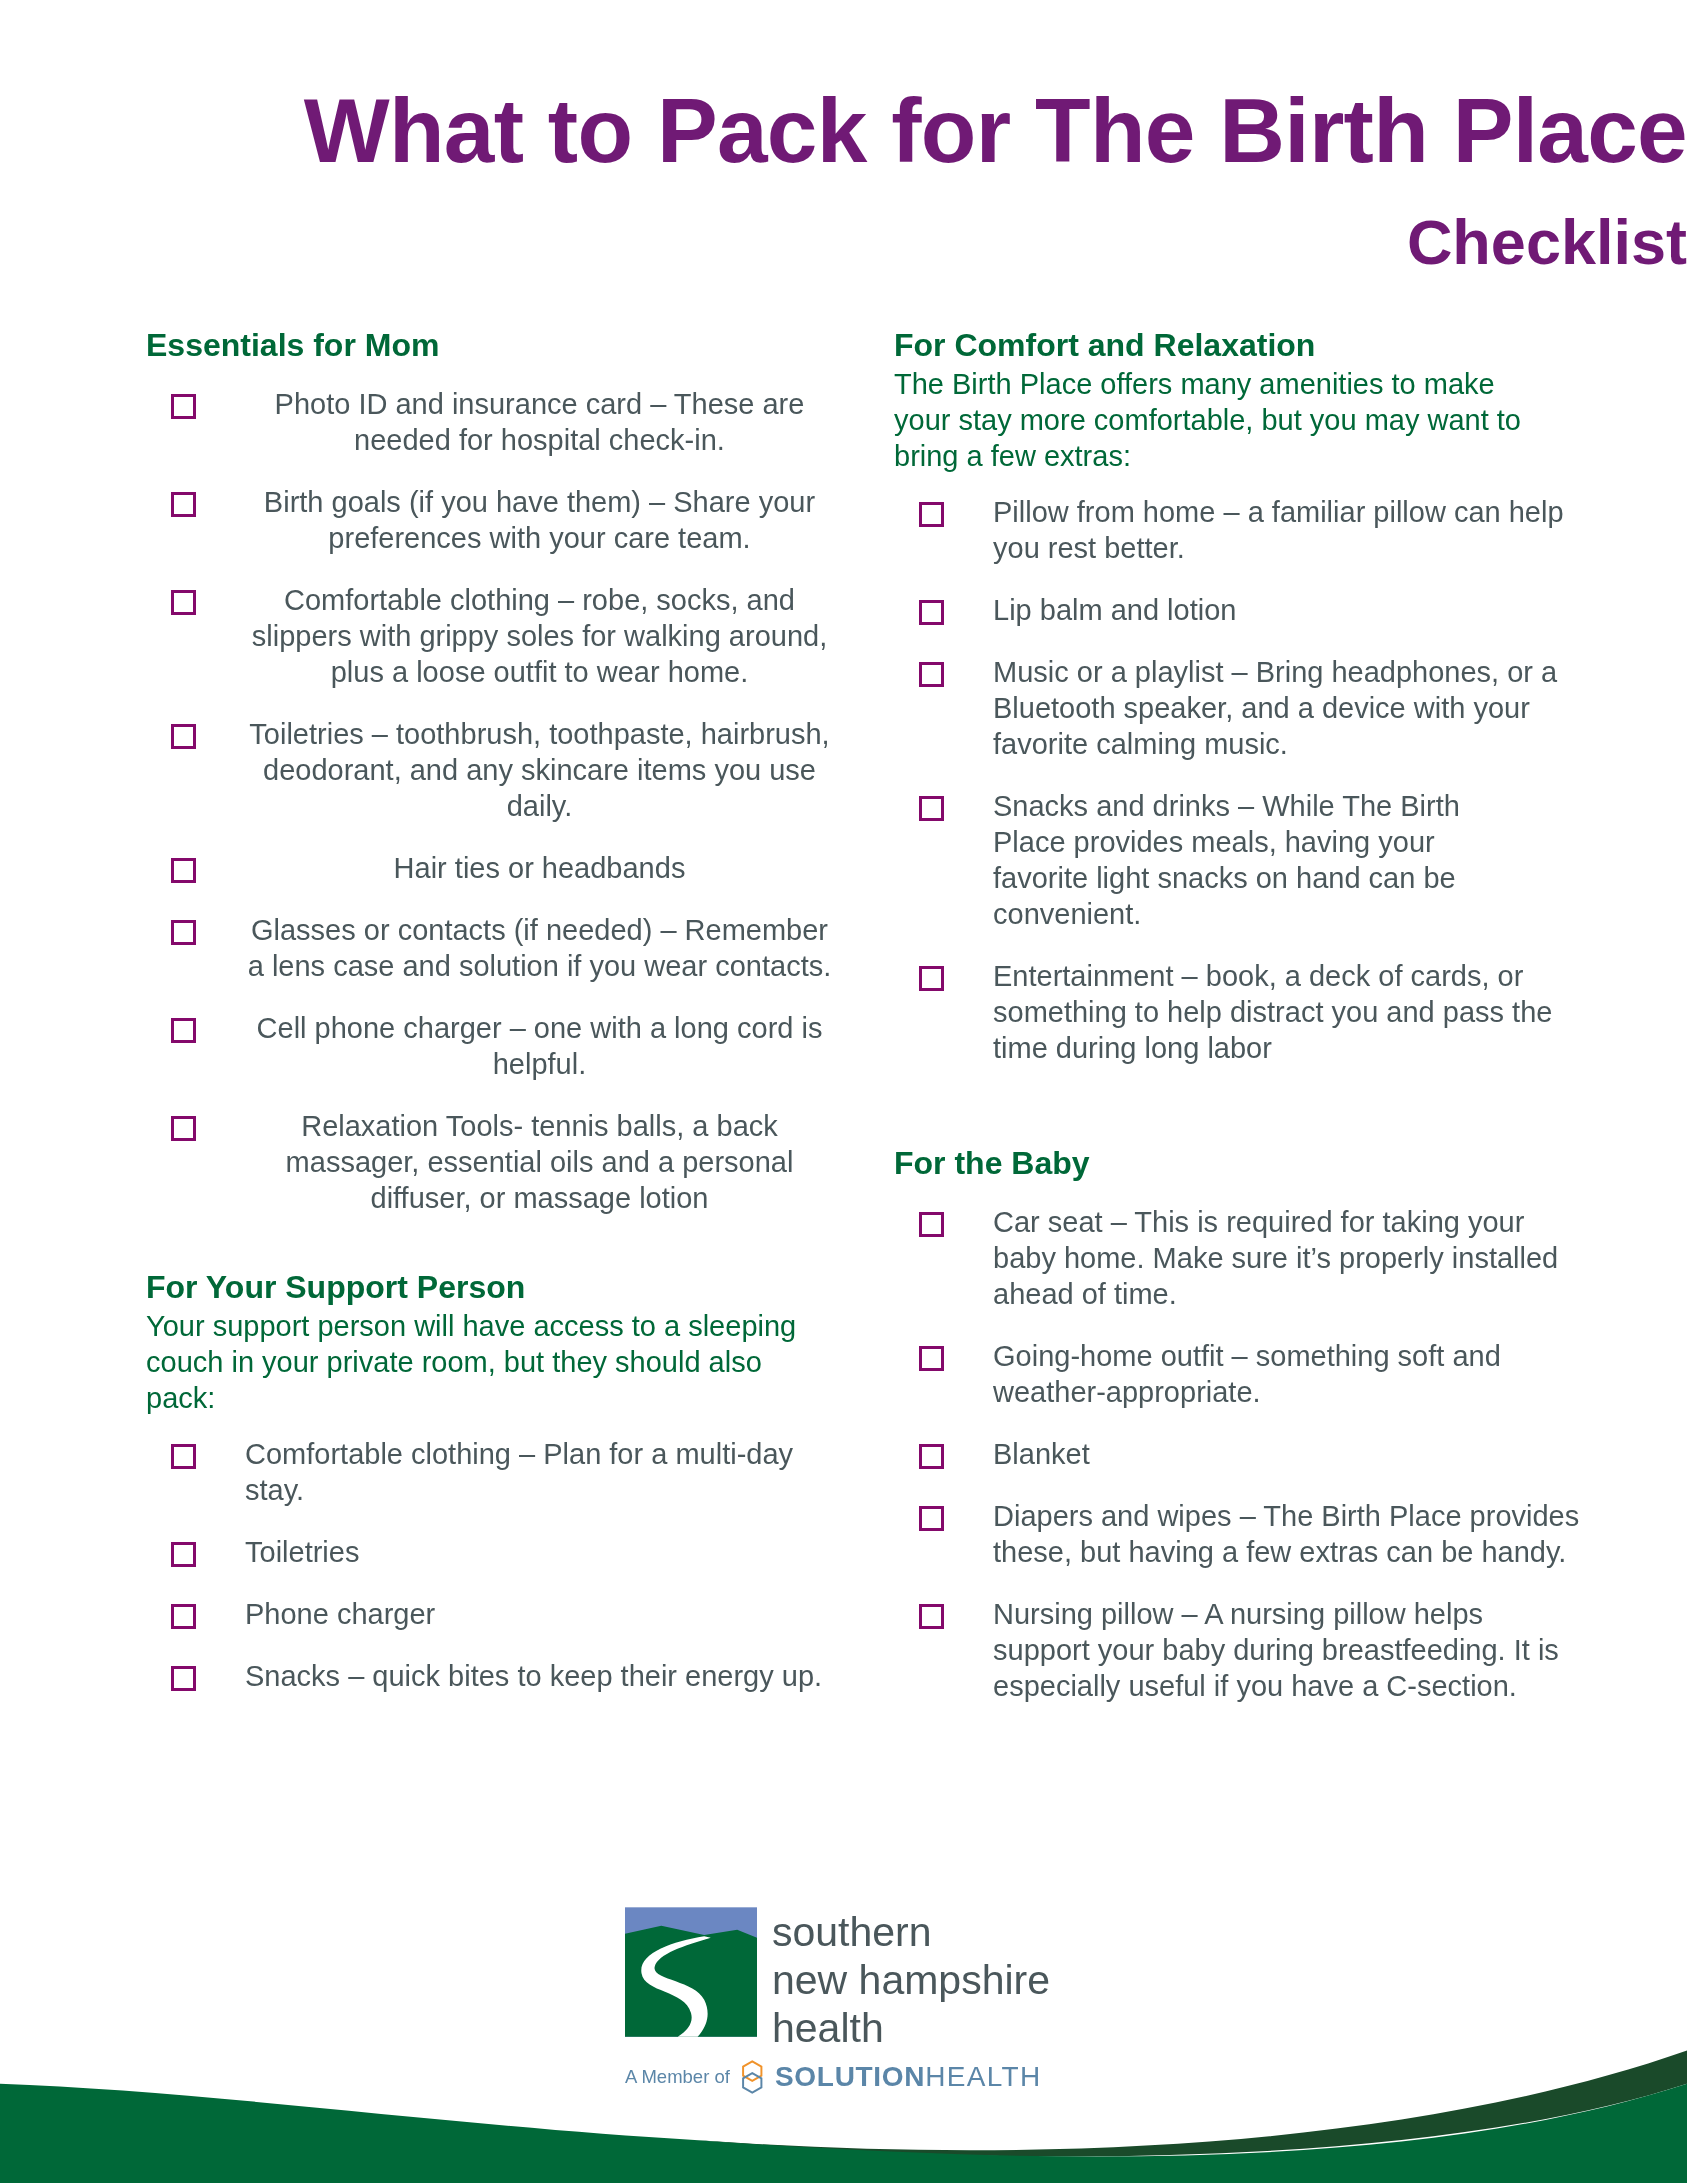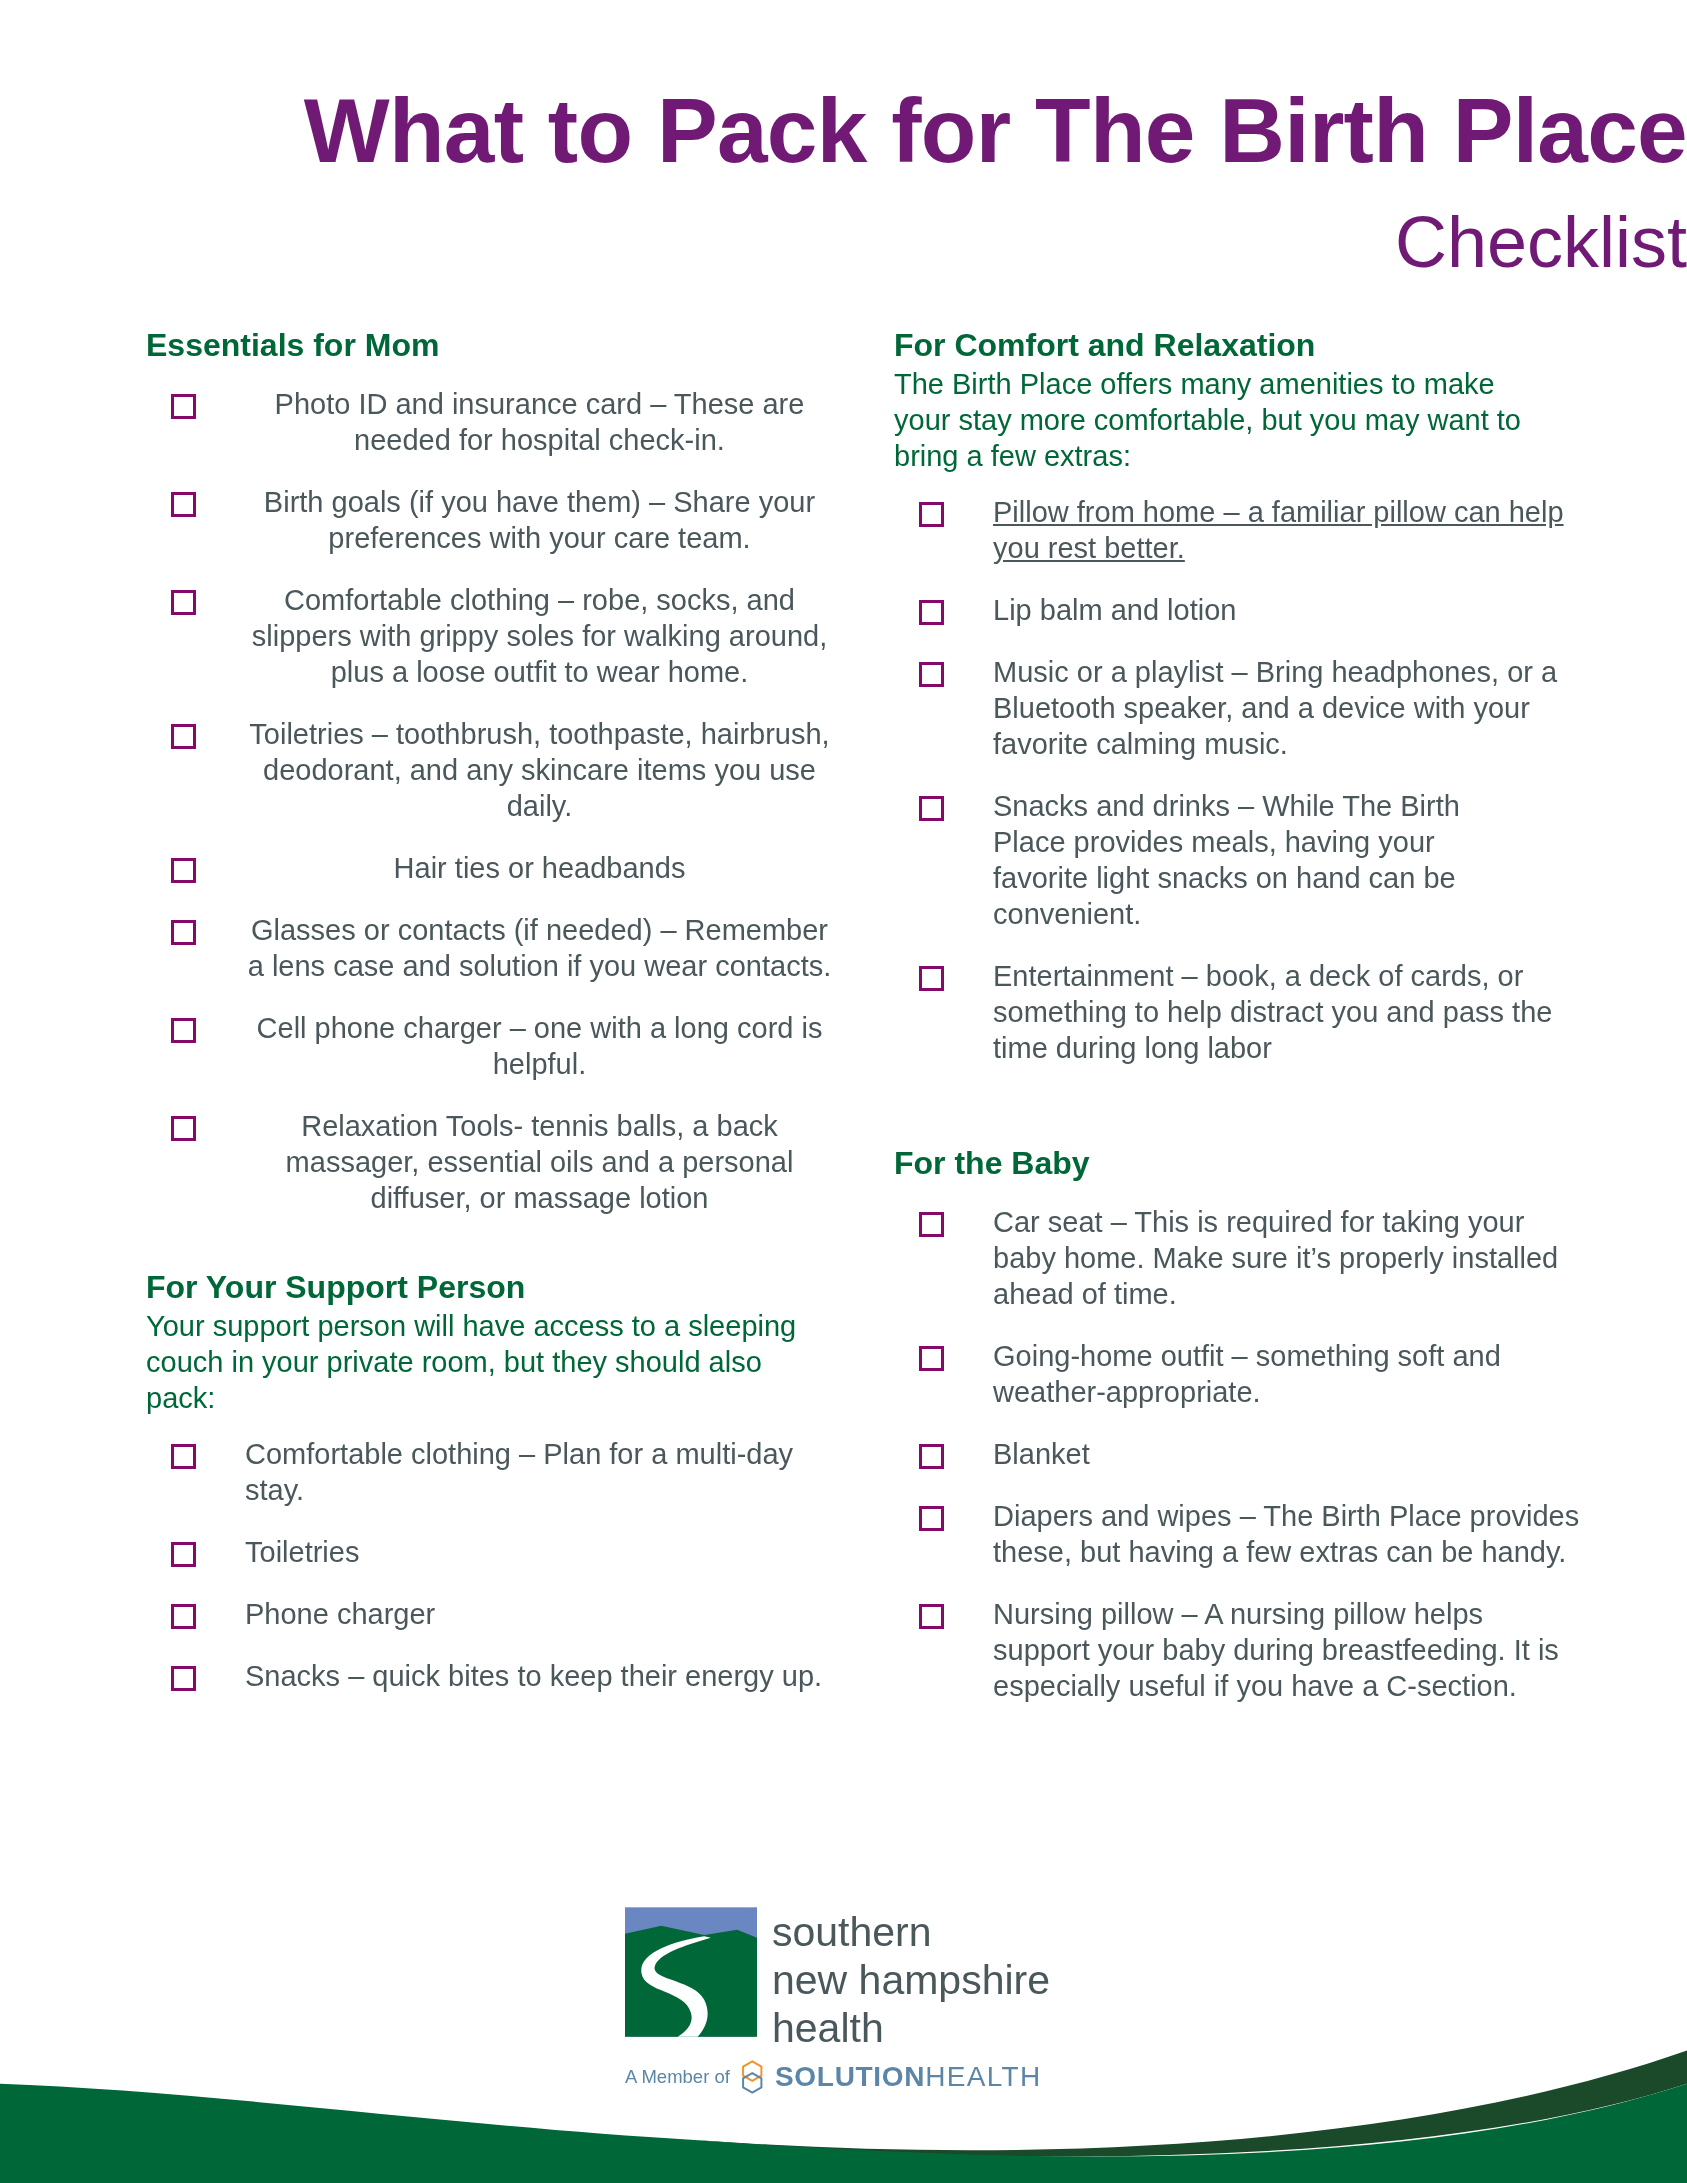--- a/index.html
+++ b/index.html
@@ -6,21 +6,21 @@
   body {
     width:1687px; height:2183px; position:relative; overflow:hidden;
     background:#ffffff;
     font-family:"Liberation Sans", sans-serif;
   }
   .title {
     position:absolute; left:0; width:1687px; text-align:right;
     color:#701a75; margin:0;
   }
   .title-main { top:78px; font-size:91px; font-weight:bold; letter-spacing:-0.7px; line-height:106px; }
-  .title-sub { top:189px; font-size:72px; font-weight:normal; line-height:106px; }
+  .title-sub { top:189px; font-size:63px; font-weight:bold; line-height:106px; }
 
   .col { position:absolute; top:324px; width:688px; }
   .col-left { left:146px; }
   .col-right { left:894px; }
 
   .section { margin:0; }
   .sec-head {
     color:#006838; font-weight:bold; font-size:32px; line-height:42px; margin:0;
   }
   .sec-intro {
@@ -84,21 +84,21 @@
     </ul>
   </section>
 </div>
 
 <div class="col col-right">
 
   <section class="section">
     <h3 class="sec-head">For Comfort and Relaxation</h3>
     <p class="sec-intro">The Birth Place offers many amenities to make your stay more comfortable, but you may want to bring a few extras:</p>
     <ul class="items" style="margin-top:20px;">
-      <li class="item" style="margin-bottom:26px;text-decoration:underline;"><span class="checkbox"></span><span>Pillow from home – a familiar pillow can help you rest better.</span></li>
+      <li class="item" style="margin-bottom:26px;"><span class="checkbox"></span><span>Pillow from home – a familiar pillow can help you rest better.</span></li>
       <li class="item" style="margin-bottom:26px;"><span class="checkbox"></span><span>Lip balm and lotion</span></li>
       <li class="item" style="margin-bottom:26px;"><span class="checkbox"></span><span>Music or a playlist – Bring headphones, or a Bluetooth speaker, and a device with your favorite calming music.</span></li>
       <li class="item" style="margin-bottom:26px; padding-right:79px;"><span class="checkbox"></span><span>Snacks and drinks – While The Birth Place provides meals, having your favorite light snacks on hand can be convenient.</span></li>
       <li class="item" style="margin-bottom:26px;"><span class="checkbox"></span></li>
       <li class="item"><span class="checkbox"></span><span>Entertainment – book, a deck of cards, or something to help distract you and pass the time during long labor</span></li>
     </ul>
   </section>
 
   <section class="section" style="margin-top:76px;">
     <h3 class="sec-head">For the Baby</h3>

